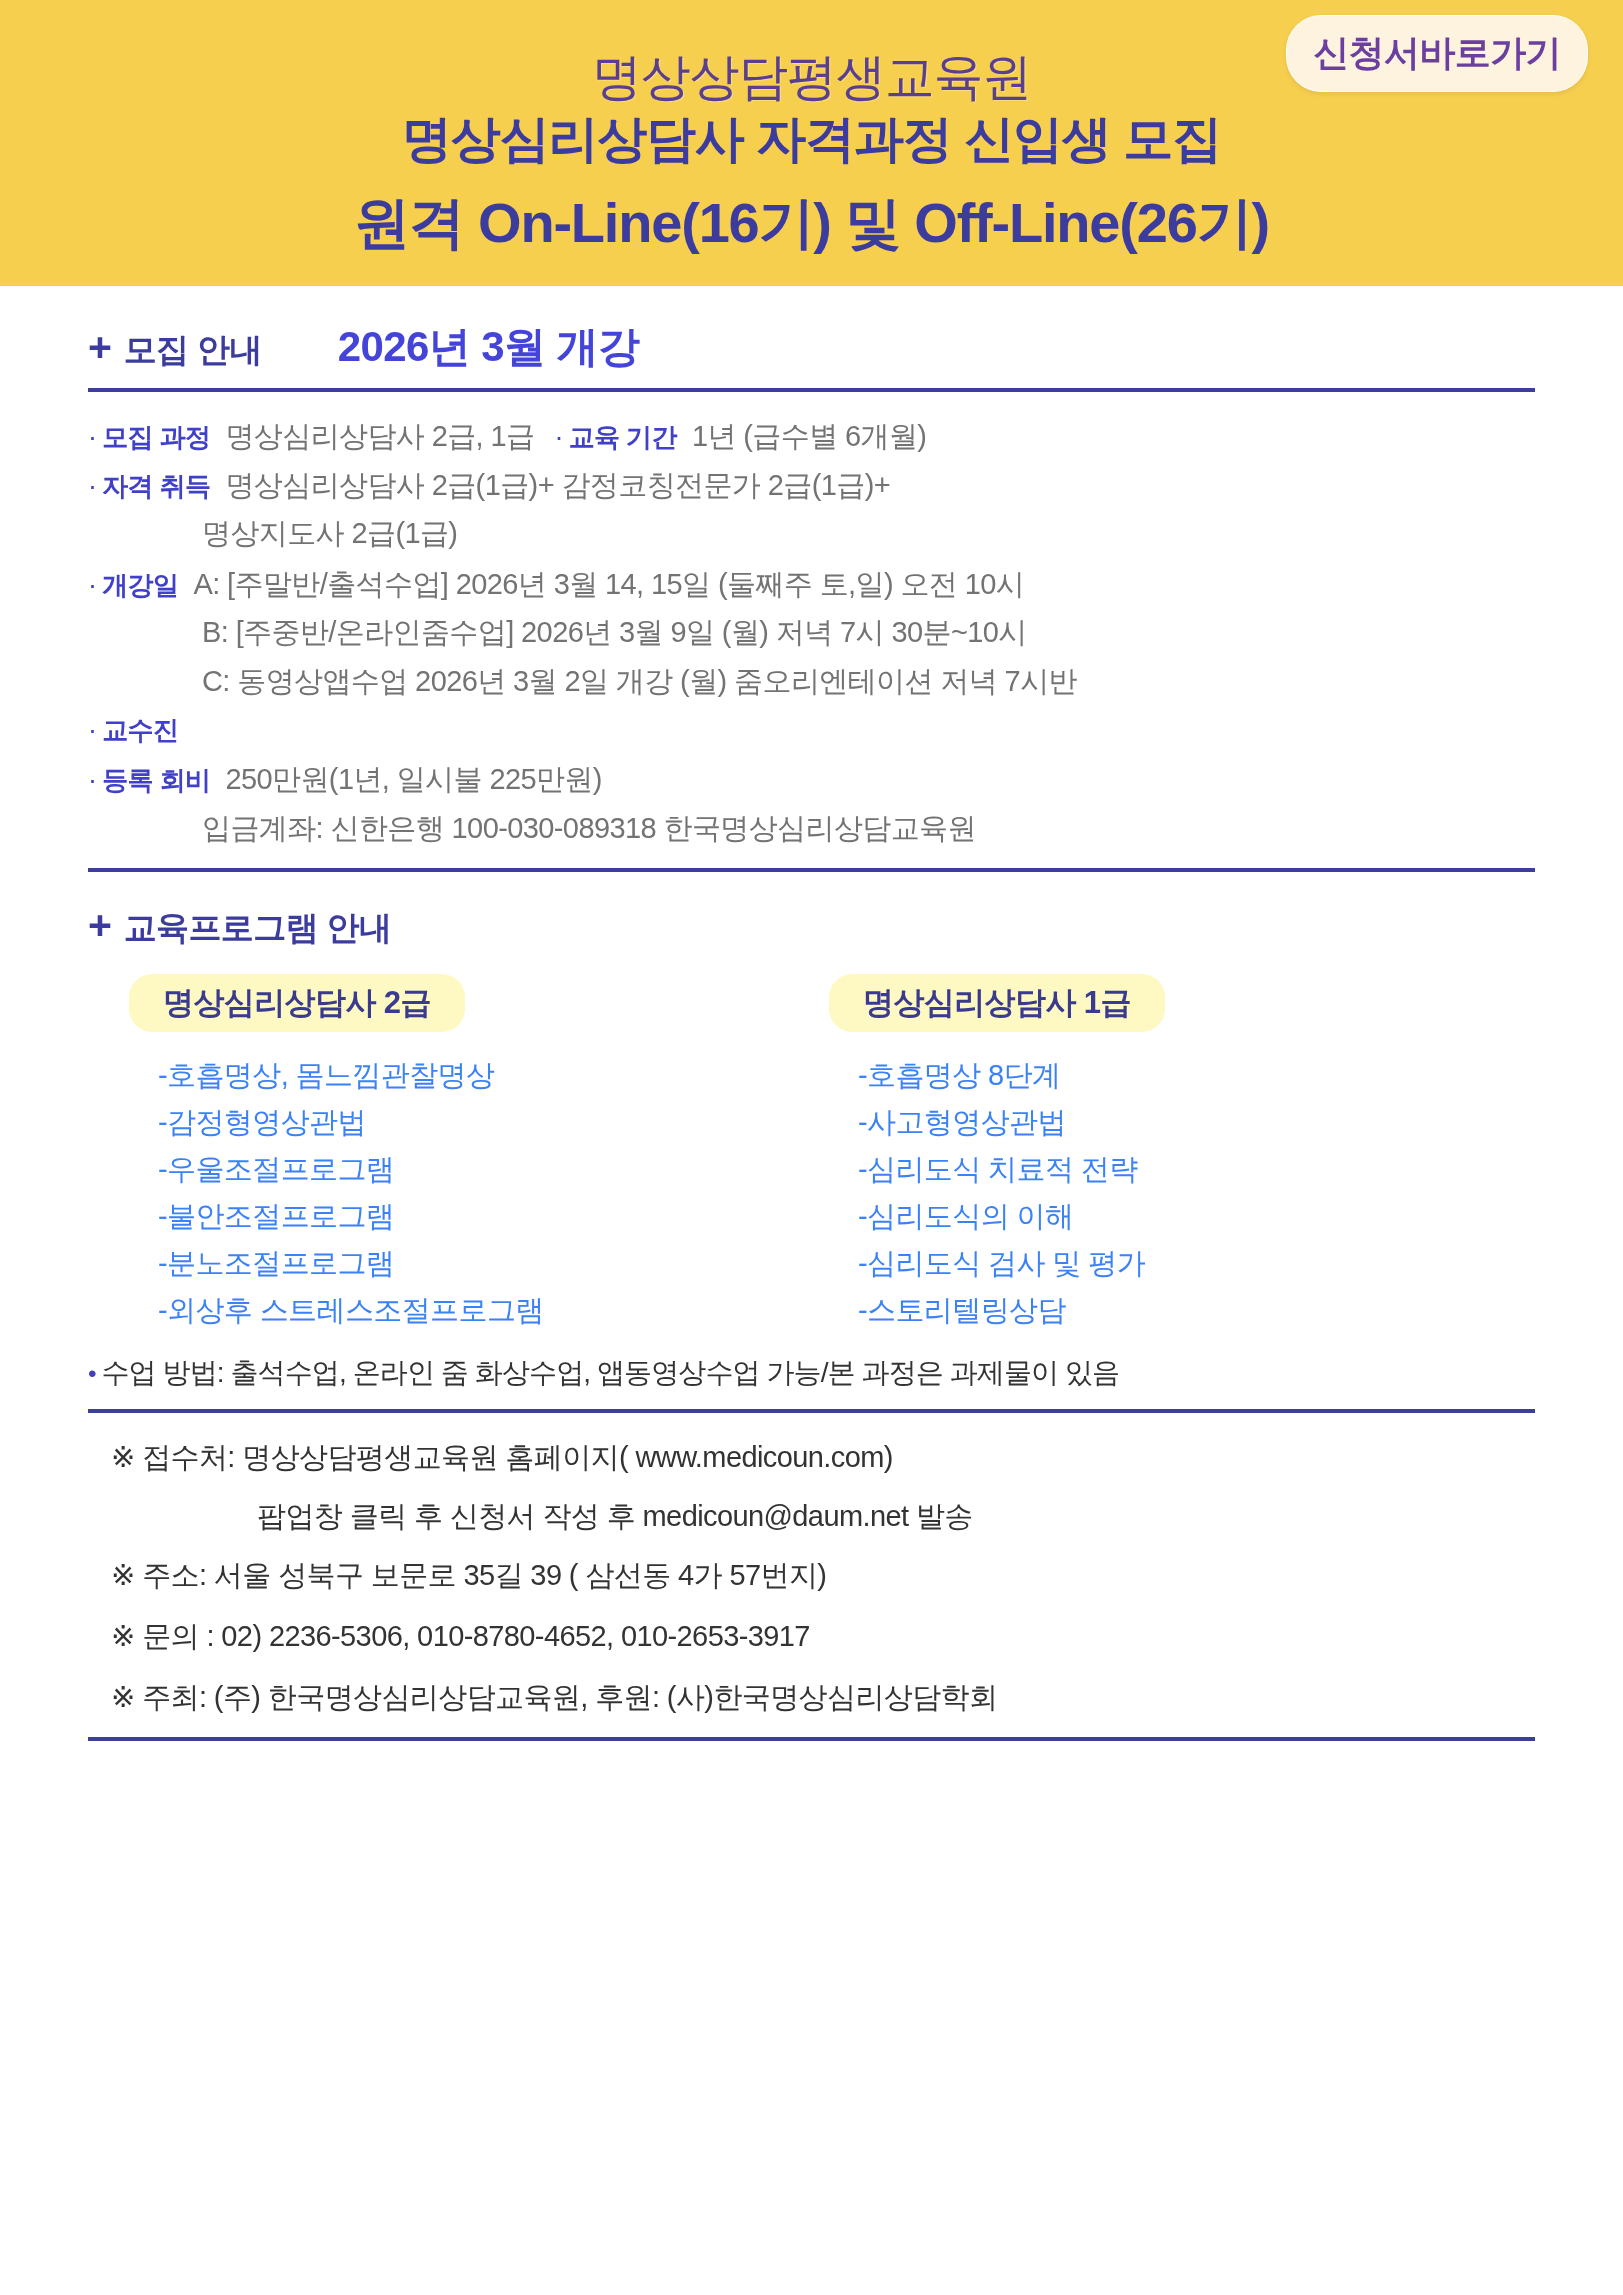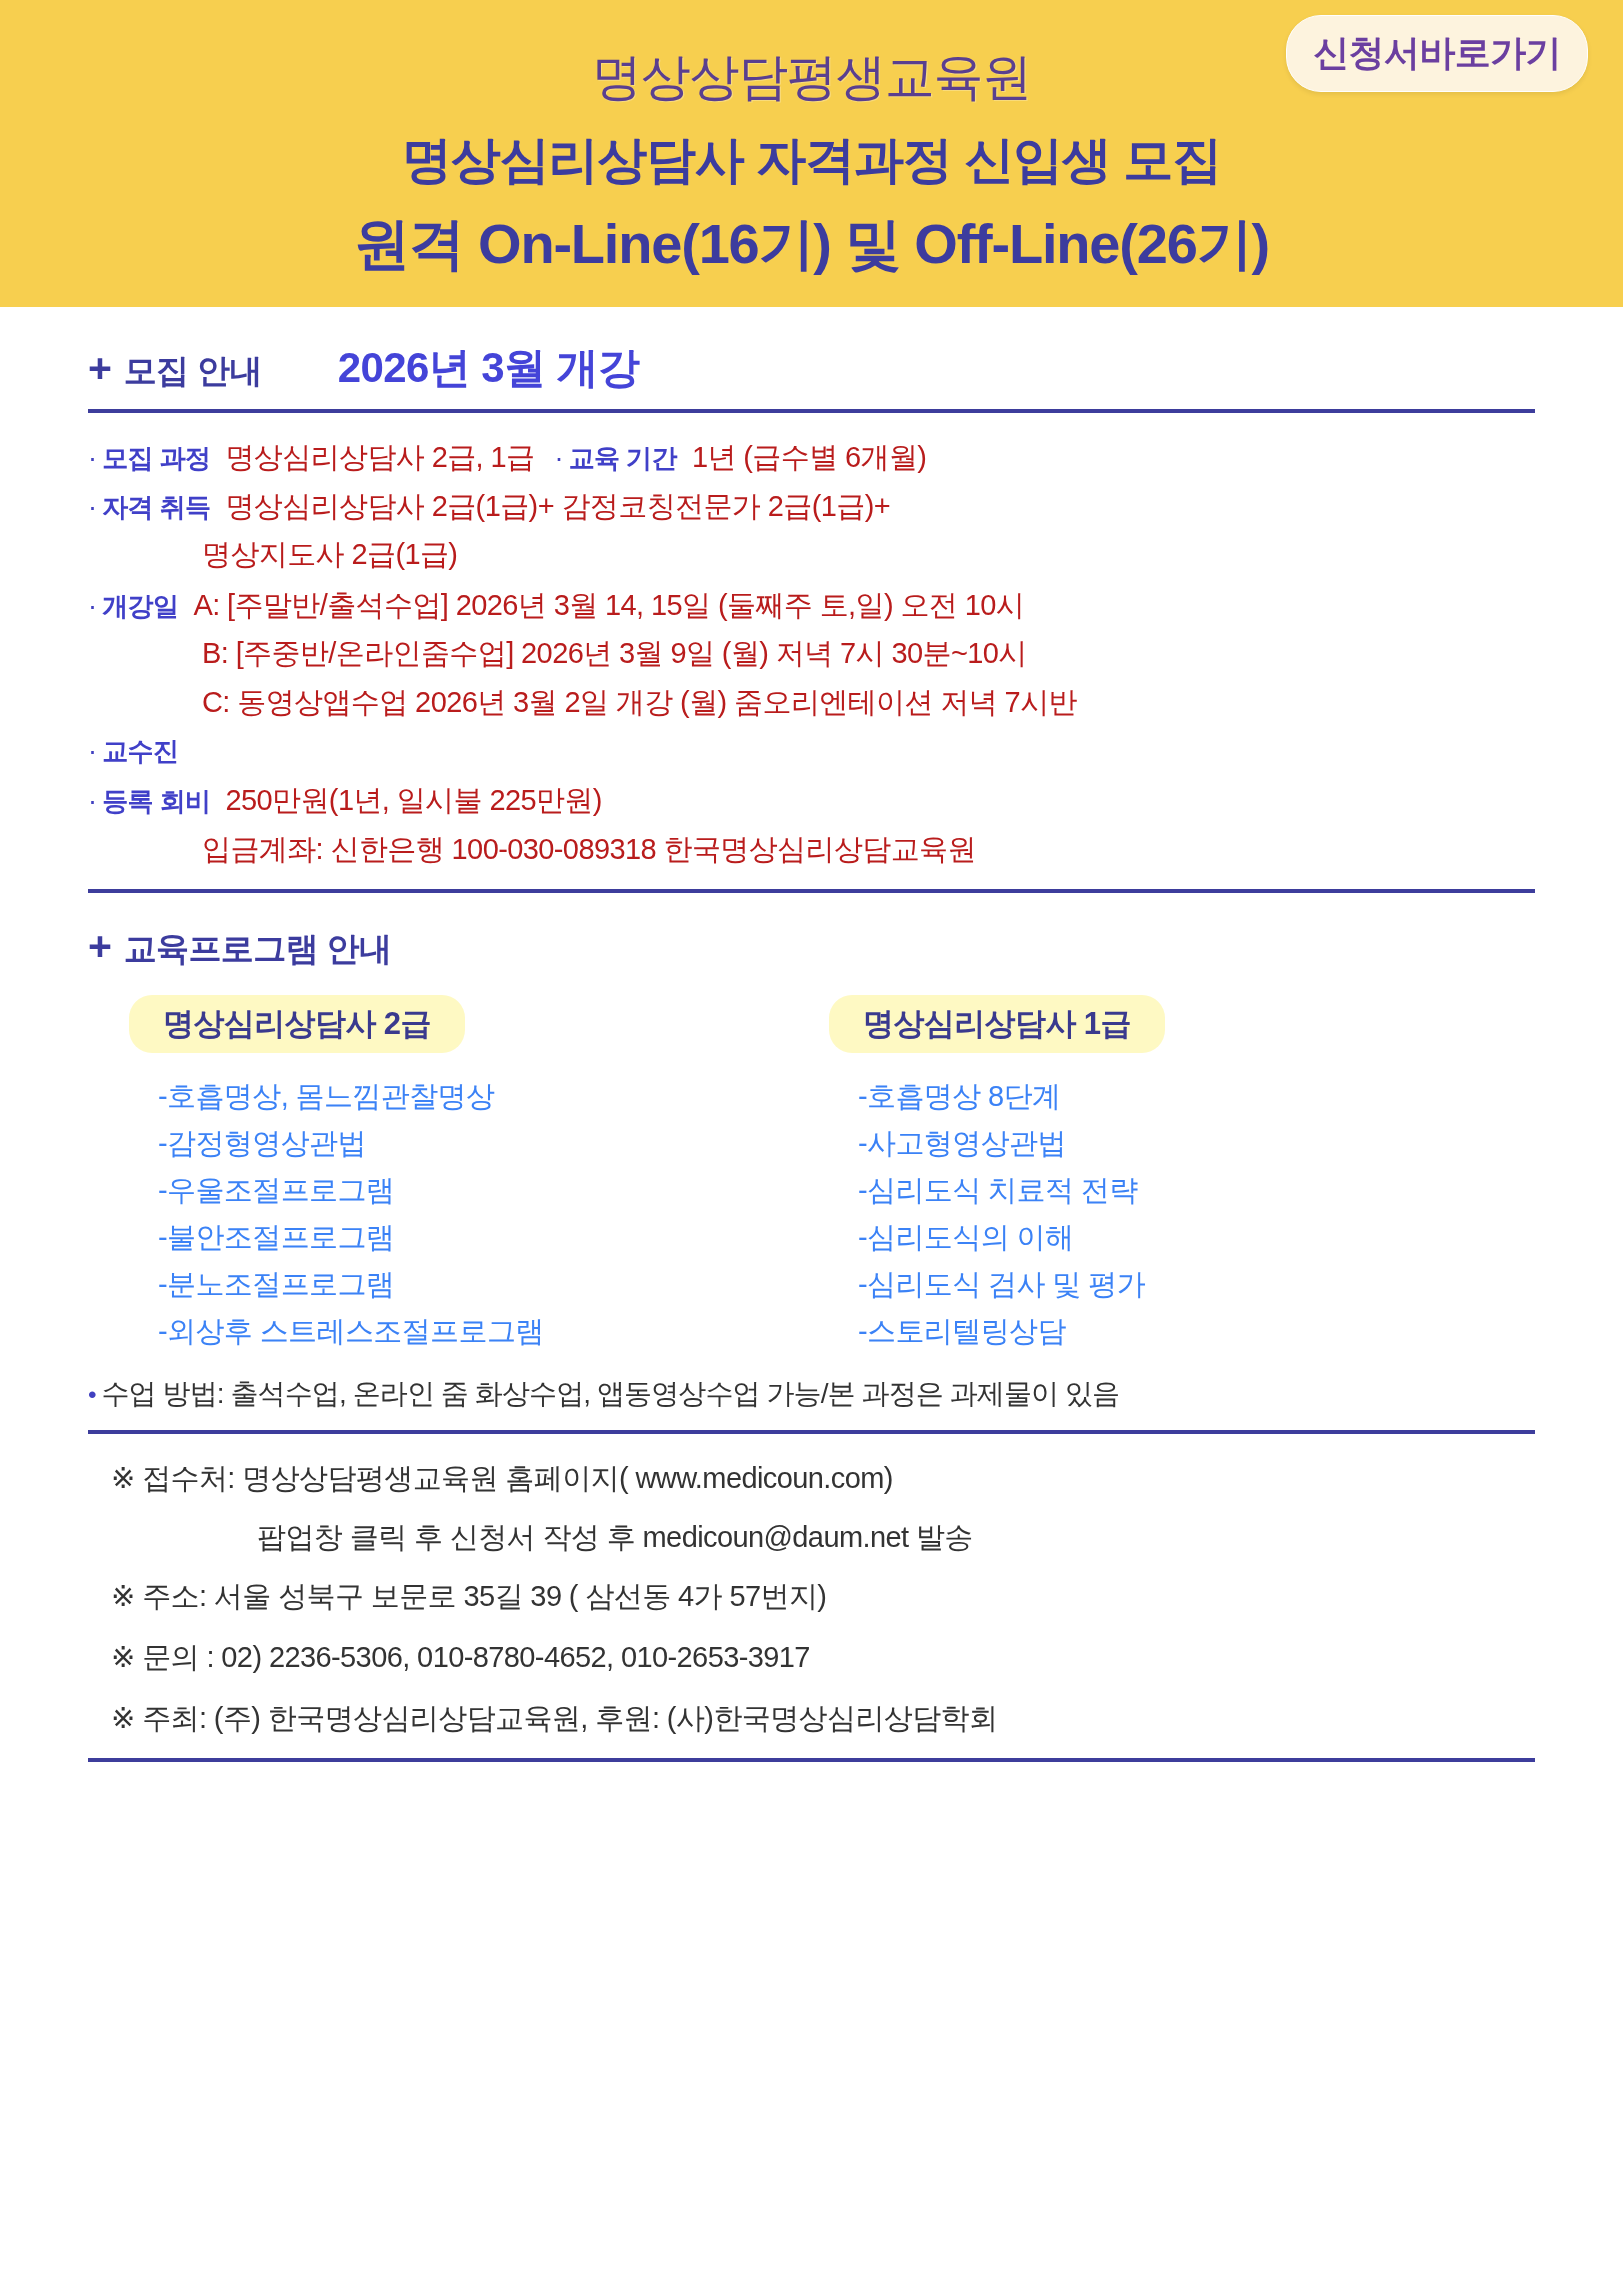--- a/index.html
+++ b/index.html
@@ -38,21 +38,20 @@
     line-height: 1.15;
     margin-top: 26px;
     text-shadow: 1.2px 1.2px 0 rgba(255,255,255,0.25);
   }
   .header-line2 {
     font-size: 50px;
     font-weight: bold;
     color: #3c3c9e;
     letter-spacing: -1.2px;
     line-height: 1.3;
-    margin-top: 21px;
   }
   .header-line3 {
     font-size: 56px;
     font-weight: bold;
     color: #3c3c9e;
     letter-spacing: -1.2px;
     line-height: 1.3;
     margin-top: 15px;
   }
   .apply-badge {
@@ -136,21 +135,21 @@
     margin-right: 5.8px;
   }
   .label {
     color: #4040c8;
     font-weight: bold;
     font-size: 26px;
     margin-right: 15px;
     white-space: nowrap;
   }
   .value {
-    color: #b91c1c;
+    color: #737373;
     font-size: 29px;
   }
   .indent-2 { padding-left: 114px; }
   .row-gap { margin-top: 5.8px; }
 
   
   .prog-wrap {
     display: flex;
     margin-top: 23px;
   }

